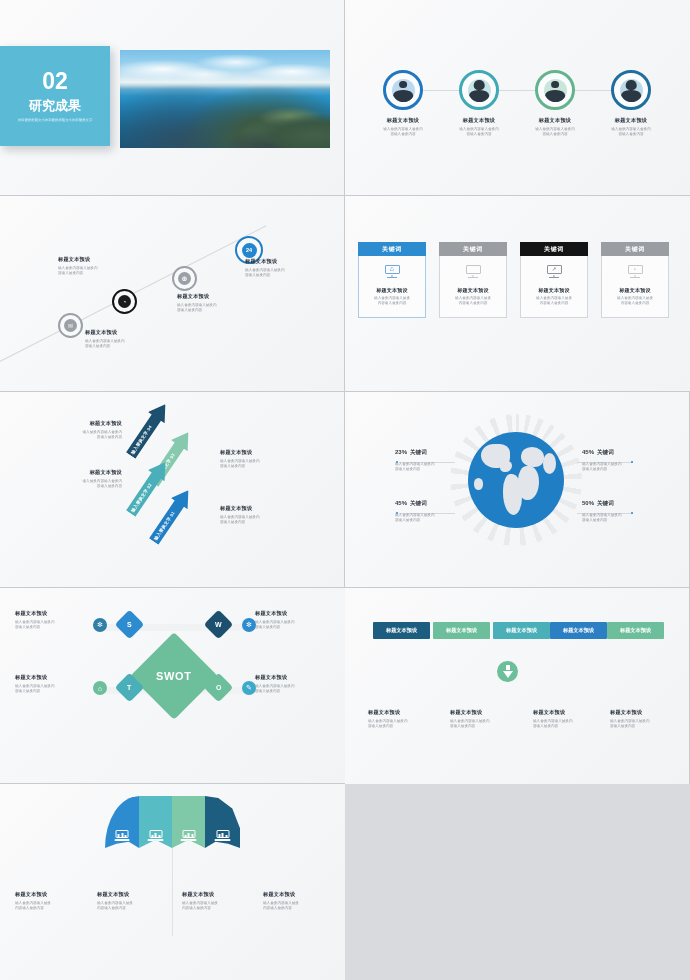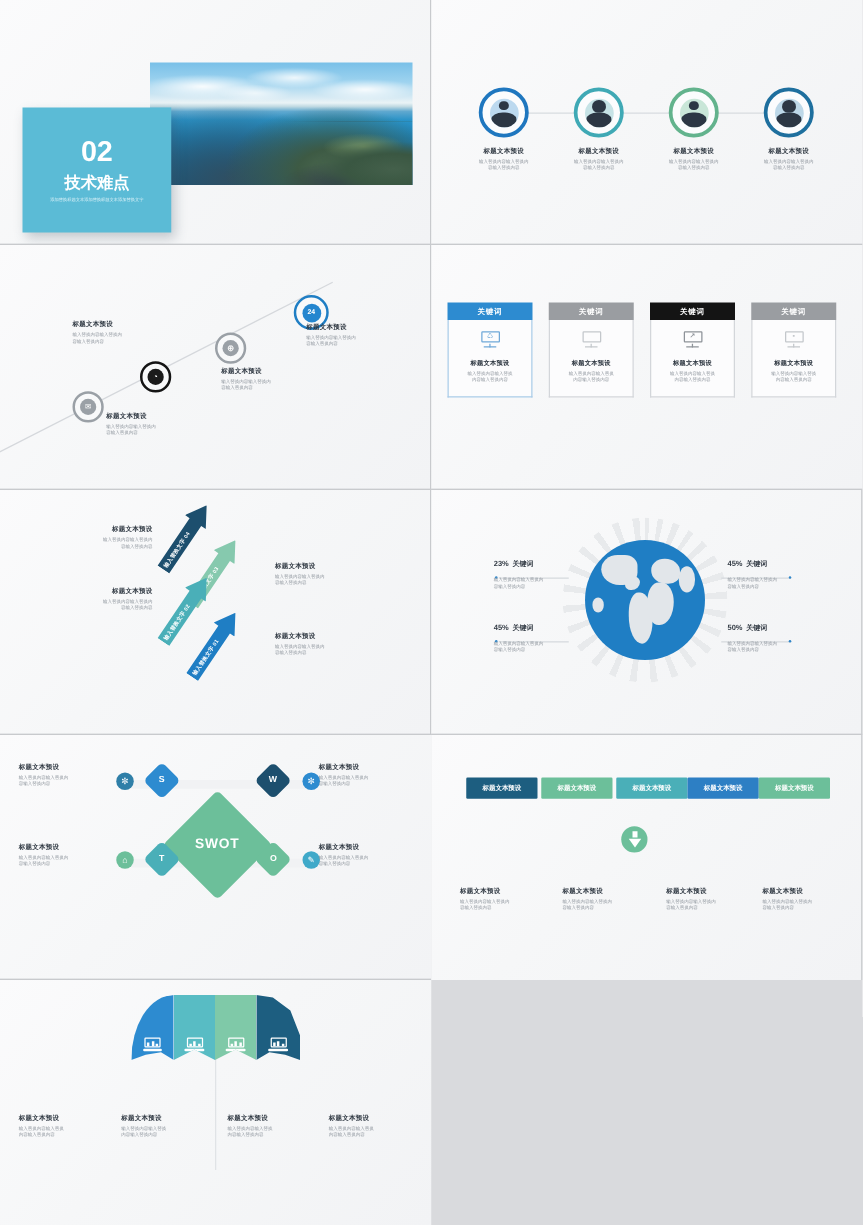--- a/index.html
+++ b/index.html
@@ -172,23 +172,23 @@
   .u-txt .sub{font-size:3.6px;margin-top:3px;}
 </style>
 </head>
 <body>
 
 <div class="sheet">
 
   <div class="slide row1">
     <div class="inner">
       <div class="sec-photo" style="left:120px;top:50px;width:210px;height:98px;"></div>
-      <div class="sec-card" style="left:18px;top:46px;width:119px;height:100px;margin-top:40px;">
+      <div class="sec-card" style="left:0;top:46px;width:110px;height:100px;">
         <div class="sec-num" style="font-size:23px;">02</div>
-        <div class="sec-title" style="font-size:13px;margin-top:6px;">技术难点</div>
+        <div class="sec-title" style="font-size:13px;margin-top:6px;">研究成果</div>
         <div class="sec-desc" style="font-size:3.4px;margin-top:6px;width:84px;">添加替换标题文本添加替换标题文本添加替换文字</div>
       </div>
     </div>
   </div>
 
   <div class="slide col2 row1">
     <div class="inner">
       <div class="ppl-con" style="left:62px;top:90px;width:215px;"></div>
       <div class="ppl-row" style="left:22px;top:70px;width:300px;">
 

